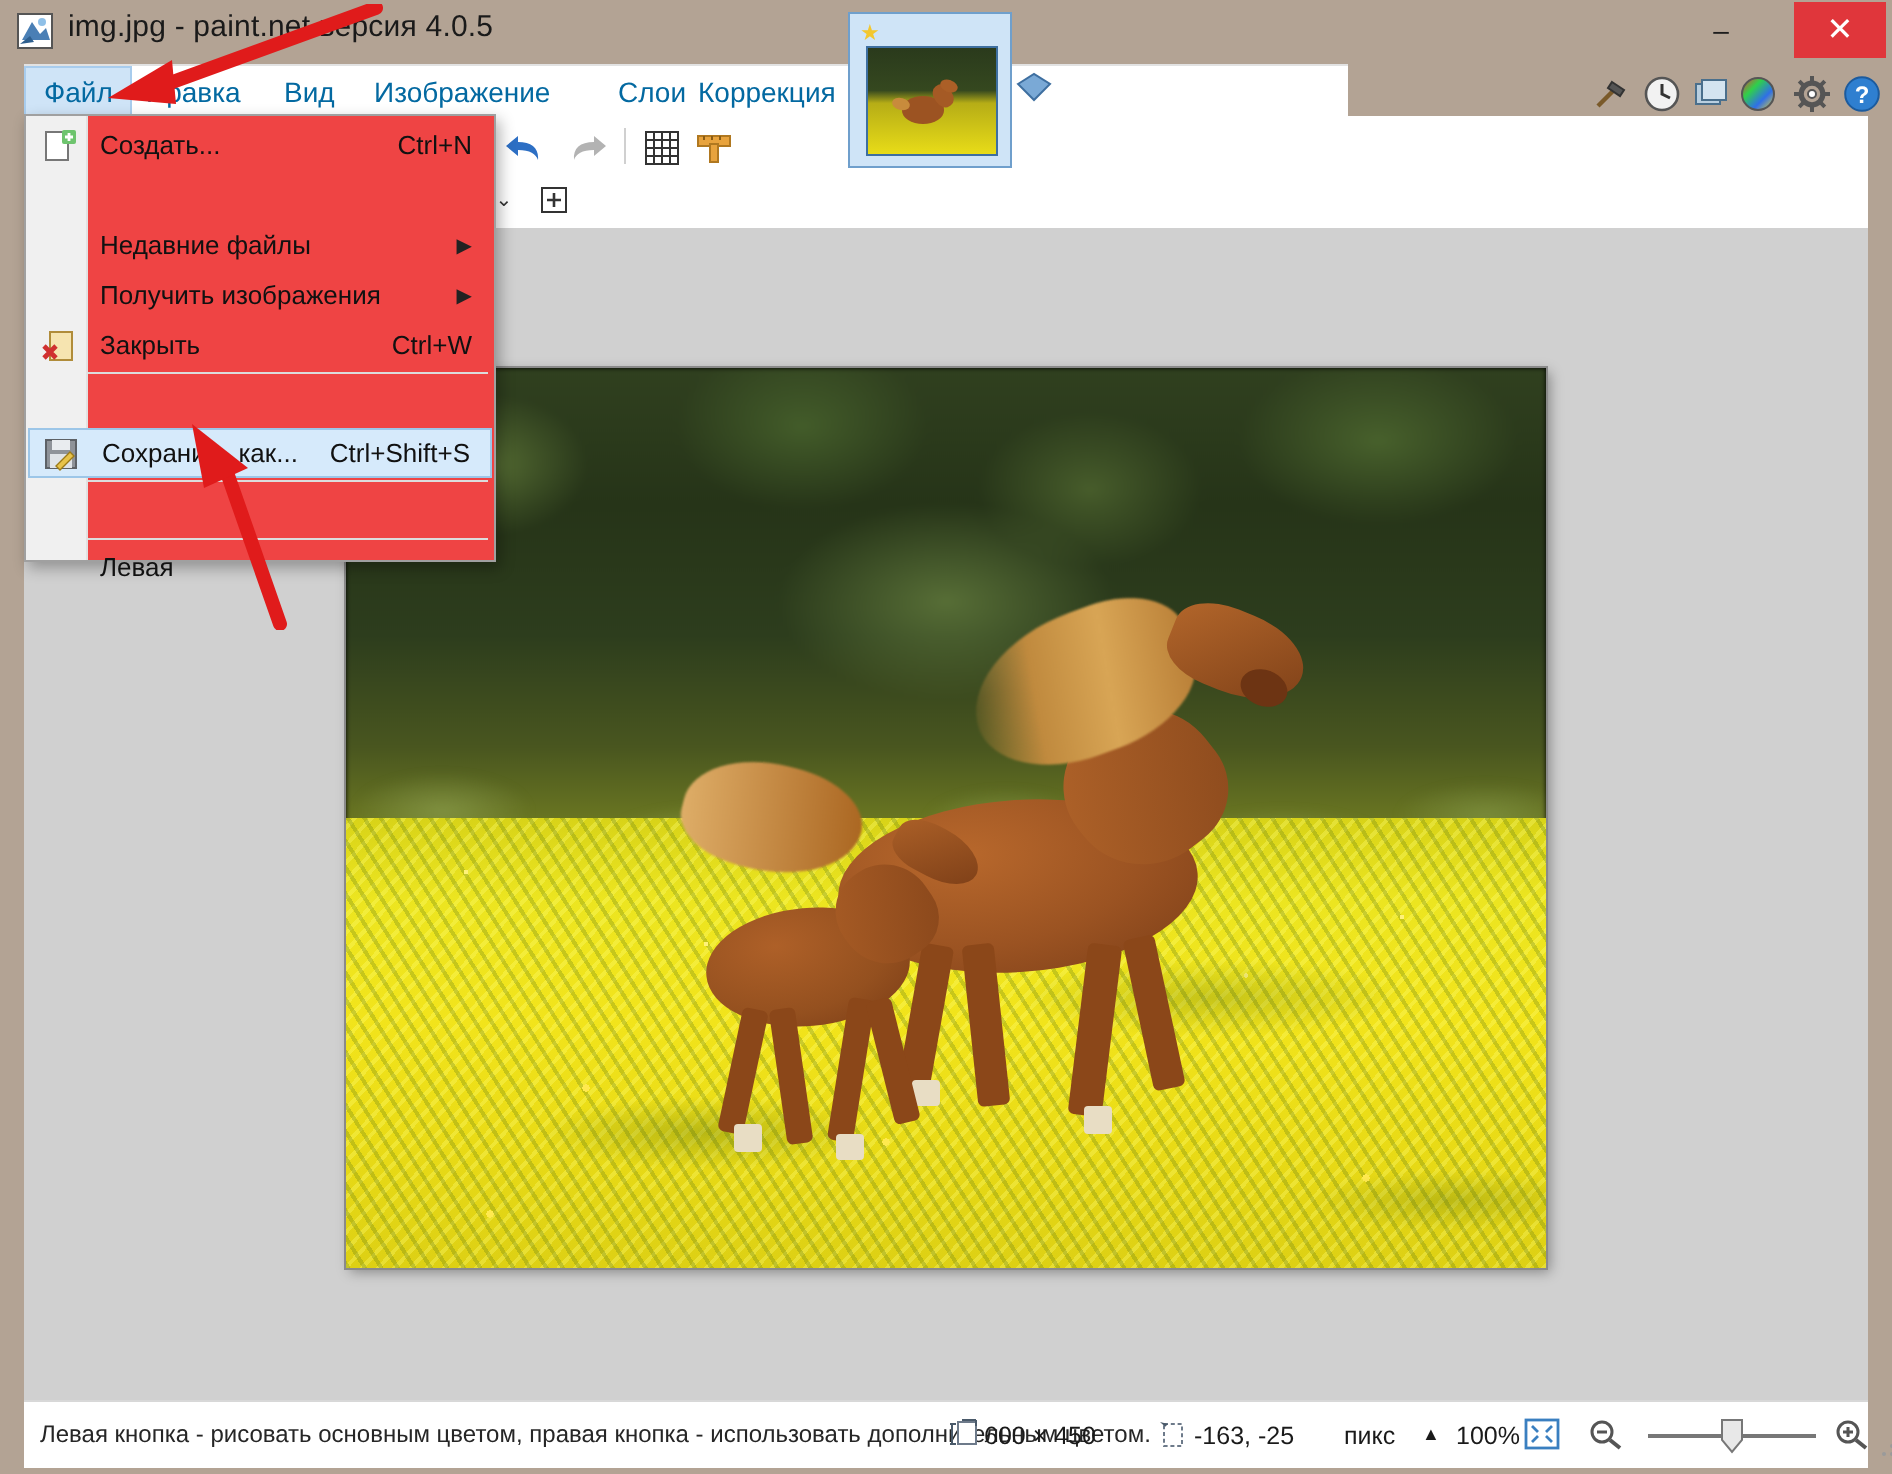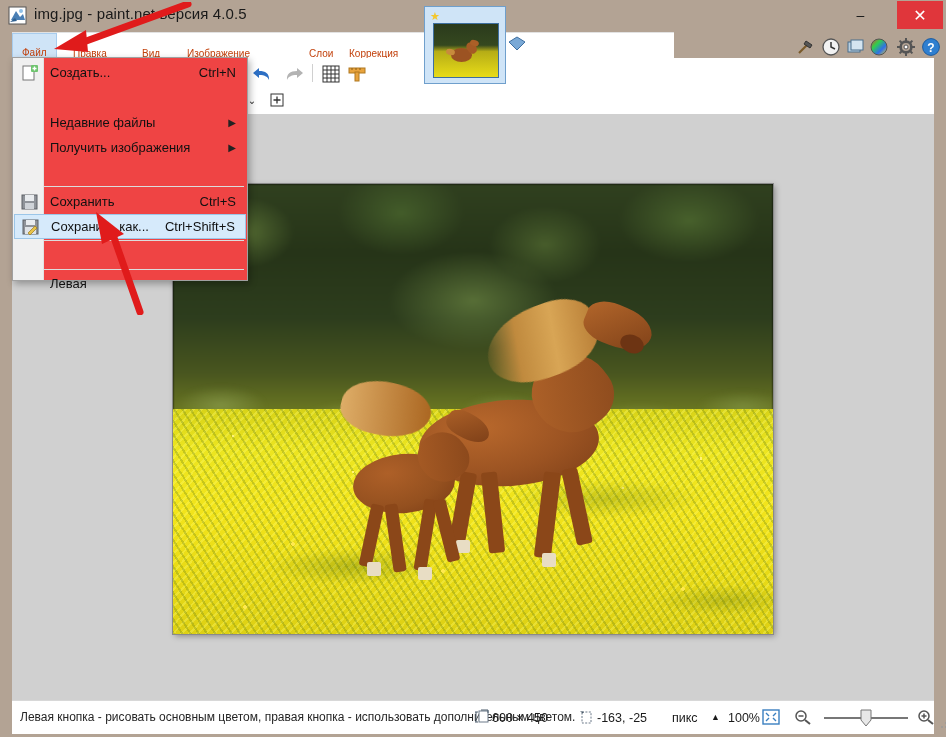--- a/index.html
+++ b/index.html
@@ -39,22 +39,22 @@
   .win-min .glyph, .win-max .glyph { color: #1d1d1d; font-size: 14px; }
 
   
   .menubar {
     position: absolute; left: 12px; top: 32px; width: 662px; height: 26px;
     background: #ffffff;
     border-top: 1px solid #e2e2e2;
   }
   .menu-item {
     position: absolute; top: 0; height: 26px;
-    display: flex; align-items: flex-end; padding: 0 9px;
-    font-size: 10px; color: #c2410c;
+    display: flex; align-items: center; padding: 0 9px;
+    font-size: 14px; color: #0369a1;
     white-space: nowrap;
   }
   .menu-item.active {
     background: #cfe4f7;
     border: 1px solid #a8cced;
     box-sizing: border-box;
     border-bottom: 1px solid #cfe4f7;
   }
 
   
@@ -521,32 +521,31 @@
     <div class="dd-item" style="top:52px;">
       <span class="dd-label">Недавние файлы</span>
       <span class="dd-sub">▶</span>
     </div>
 
     <div class="dd-item" style="top:77px;">
       <span class="dd-label">Получить изображения</span>
       <span class="dd-sub">▶</span>
     </div>
 
+    <div class="dd-item" style="top:102px;">
+      <svg class="dd-ico" viewBox="0 0 20 18">
+        <rect x="5" y="2" width="11" height="14" fill="#f6e4b0" stroke="#b08c3a"></rect>
+        <path d="M2 9 l6 6 M8 9 l-6 6" stroke="#d03030" stroke-width="2.4"></path>
+      </svg>
+      <span class="dd-label">Закрыть</span>
+      <span class="dd-accel">Ctrl+W</span>
+    </div>
 
     <div class="dd-sep" style="top:128px;"></div>
 
-    <div class="dd-item" style="top:131px;">
-      <svg class="dd-ico" viewBox="0 0 20 18">
-        <rect x="2" y="2" width="15" height="14" fill="#8f9399" stroke="#5d6166"></rect>
-        <rect x="5" y="2" width="9" height="6" fill="#e9ecef"></rect>
-        <rect x="5" y="10" width="9" height="6" fill="#cfd3d8"></rect>
-      </svg>
-      <span class="dd-label">Сохранить</span>
-      <span class="dd-accel">Ctrl+S</span>
-    </div>
 
     <div class="dd-item sel" style="top:156px;">
       <svg class="dd-ico" viewBox="0 0 20 18">
         <rect x="2" y="2" width="15" height="14" fill="#8f9399" stroke="#5d6166"></rect>
         <rect x="5" y="2" width="9" height="5" fill="#e9ecef"></rect>
         <rect x="4" y="9" width="11" height="7" fill="#dfe3e7"></rect>
         <path d="M7 15 L14 8 L16 10 L9 17 Z" fill="#e8c34a" stroke="#9c7a18" stroke-width=".7"></path>
       </svg>
       <span class="dd-label">Сохранить как...</span>
       <span class="dd-accel">Ctrl+Shift+S</span>

